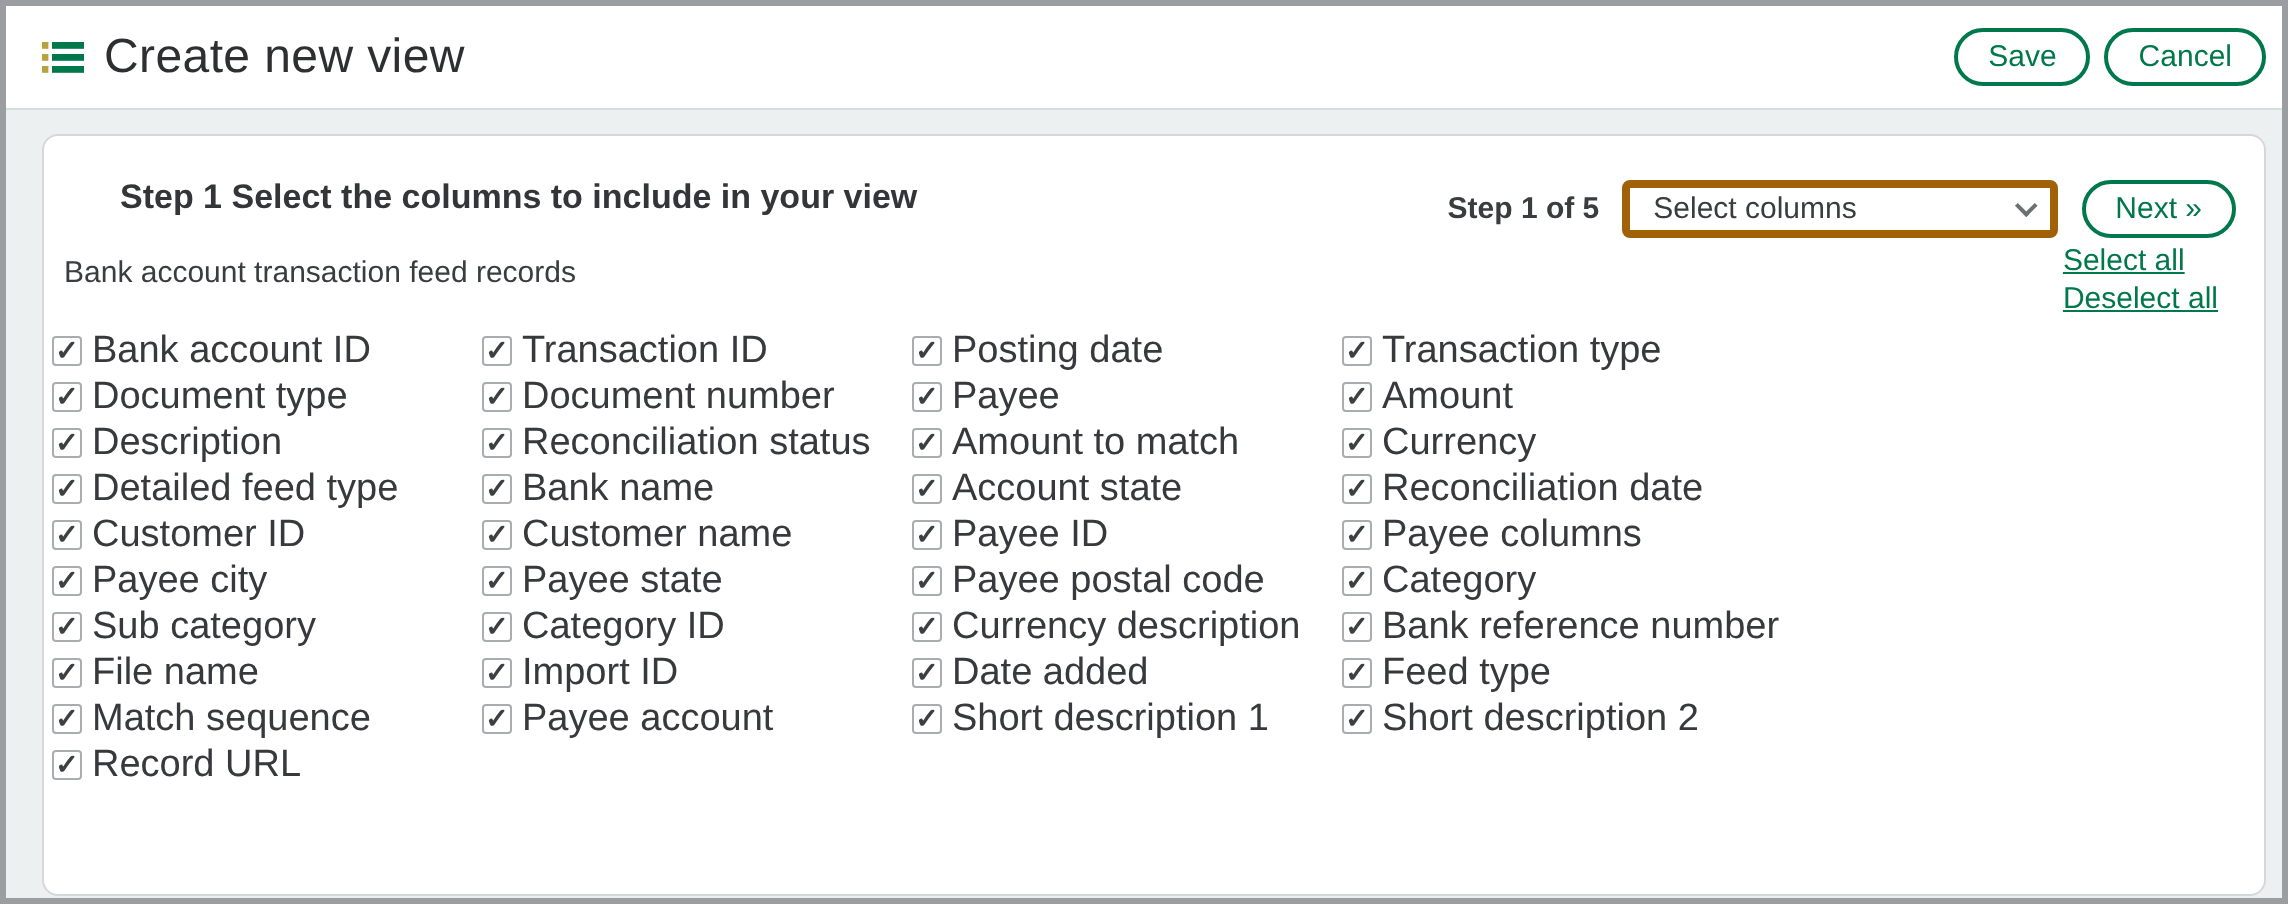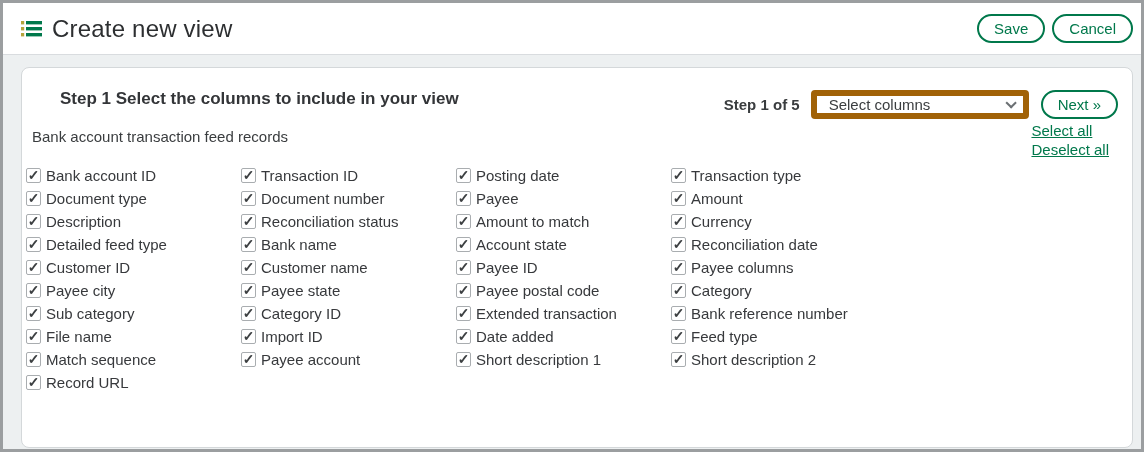--- a/index.html
+++ b/index.html
@@ -56,21 +56,21 @@
     position: absolute; left: 10px; top: 21px;
     font-size: 17px; font-weight: 700; color: #333538; margin-left: 28px;
   }
   .step-controls {
     position: absolute; right: 14px; top: 22px;
     display: flex; align-items: center;
   }
   .step-indicator { font-size: 15px; color: #3a3d3f; margin-right: 11px; font-weight: bold; }
   .select {
     width: 218px; height: 29px;
-    border: 6px solid #a16207; border-radius: 4px;
+    border: 4px solid #a16207; border-radius: 4px;
     background: #ffffff;
     display: flex; align-items: center;
     padding: 0 10px 0 12px;
     font-size: 15px; color: #3a3d3f;
     cursor: pointer;
     margin-right: 12px;
   }
   .select .value { flex: 1 1 auto; }
   .chev {
     width: 8px; height: 8px; display: inline-block;
@@ -102,21 +102,21 @@
     width: 15px; height: 15px; flex: 0 0 auto;
     border: 1px solid #a9adb0; border-radius: 2px;
     background: #ffffff;
     display: inline-flex; align-items: center; justify-content: center;
   }
   .cb .mark {
     font-size: 14px; line-height: 1; color: #3d4042;
     transform: translateY(-1px);
     font-weight: 700;
   }
-  .cb-label { font-size: 15px; color: #37393c; margin-left: 5px; white-space: nowrap; }
+  .cb-label { font-size: 19px; color: #37393c; margin-left: 5px; white-space: nowrap; }
 </style>
 </head>
 <body>
 
 <div class="frame">
 
   <header class="topbar">
     <span class="list-icon">
       <svg width="21" height="19" viewBox="0 0 21 19">
         <rect x="0" y="2" width="3.2" height="3.4" fill="#b5a33c"></rect>
@@ -333,21 +333,21 @@
             <span class="cb">
               <span class="mark">✓</span>
             </span>
             <span class="cb-label">Payee postal code</span>
           </label>
 
           <label class="cb-item">
             <span class="cb">
               <span class="mark">✓</span>
             </span>
-            <span class="cb-label">Extended transaction</span>
+            <span class="cb-label">Currency description</span>
           </label>
 
           <label class="cb-item">
             <span class="cb">
               <span class="mark">✓</span>
             </span>
             <span class="cb-label">Date added</span>
           </label>
 
           <label class="cb-item">

